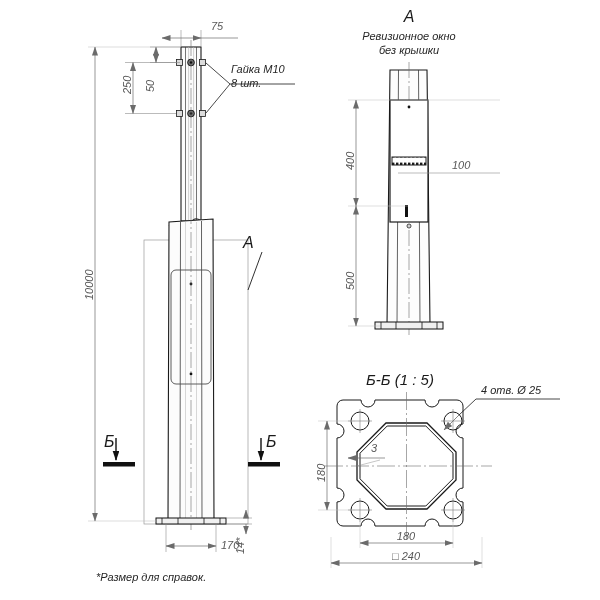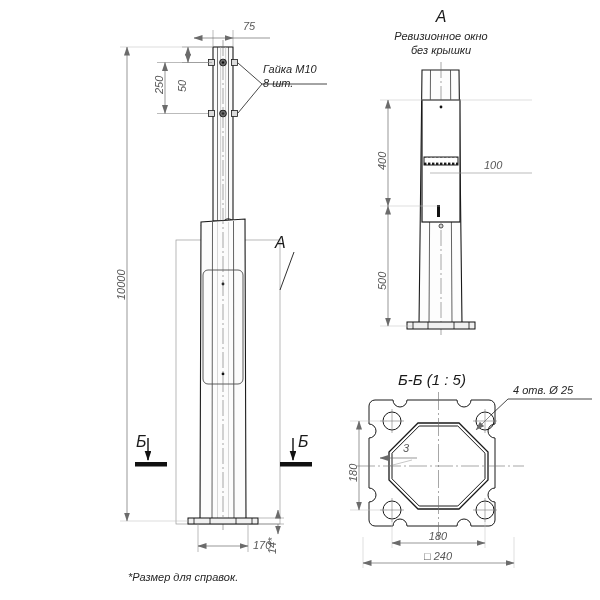--- a/index.html
+++ b/index.html
@@ -1,18 +1,18 @@
 <!DOCTYPE html>
 <html><head>
 <meta charset="utf-8">
 <style>
   html,body{margin:0;padding:0;background:#ffffff;}
   body{width:600px;height:600px;overflow:hidden;
        font-family:"Liberation Sans","DejaVu Sans",sans-serif;}
-  #sheet{position:relative;width:568px;height:600px;background:#0369a1;margin-left:32px;}
+  #sheet{position:relative;width:568px;height:600px;background:#0369a1;}
   svg{display:block;}
   text{font-family:"Liberation Sans","DejaVu Sans",sans-serif;fill:#1a1a1a;}
   .dimtxt{font-size:11px;font-style:italic;fill:#585858;}
   .notetxt{font-size:11px;font-style:italic;fill:#262626;}
   .bigltr{font-size:16px;font-style:italic;fill:#1a1a1a;}
   .secttl{font-size:15px;font-style:italic;fill:#1a1a1a;}
 </style>
 </head>
 <body>
 

